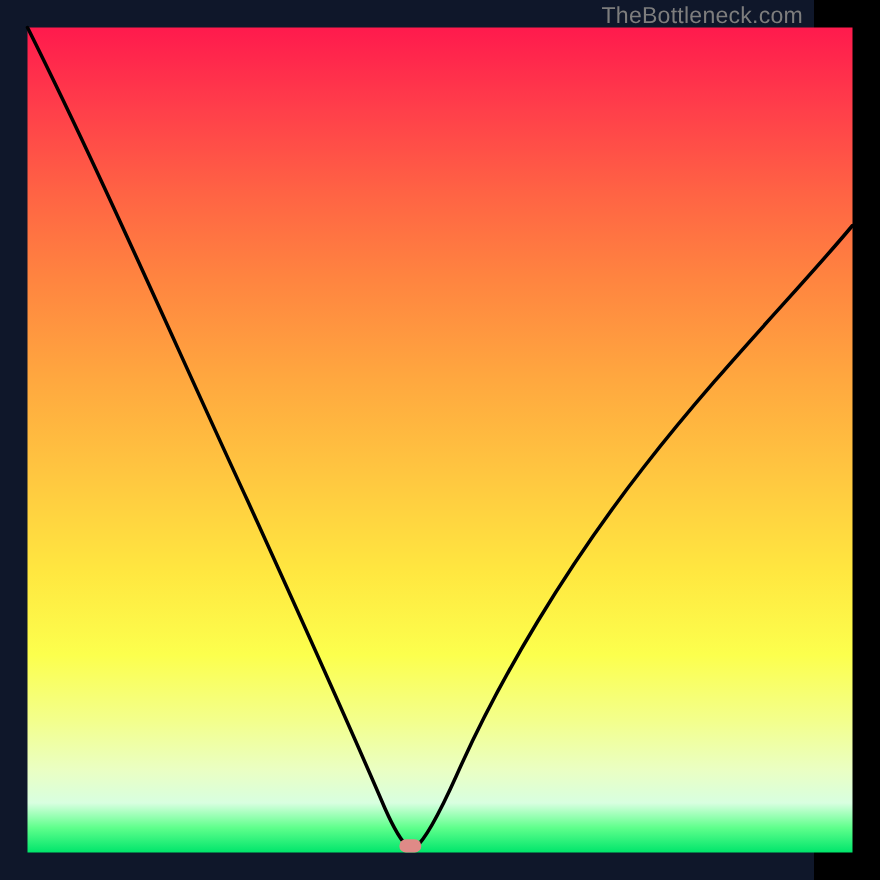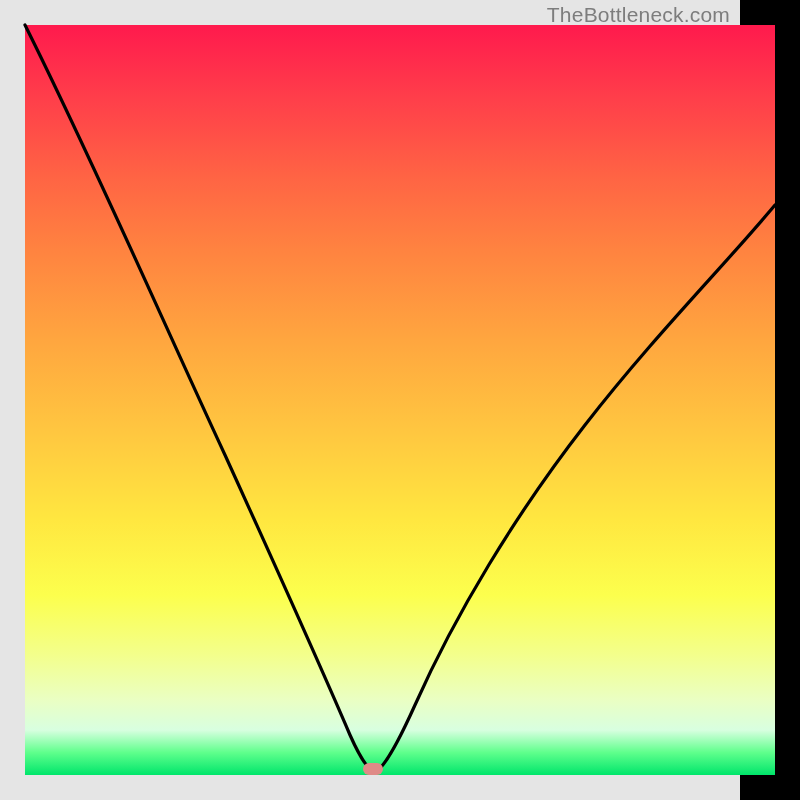--- a/index.html
+++ b/index.html
@@ -10,21 +10,21 @@
     background: #000;
     overflow: hidden;
     font-family: Arial, Helvetica, sans-serif;
   }
   .frame {
     position: absolute;
     left: 0;
     top: 0;
     width: 740px;
     height: 800px;
-    background: #e5e5e5;
+    background: #0f172a;
   }
   .plot-area {
     position: absolute;
     left: 25px;
     top: 25px;
     width: 750px;
     height: 750px;
     background: linear-gradient(
       to bottom,
       #ff1a4d 0%,

